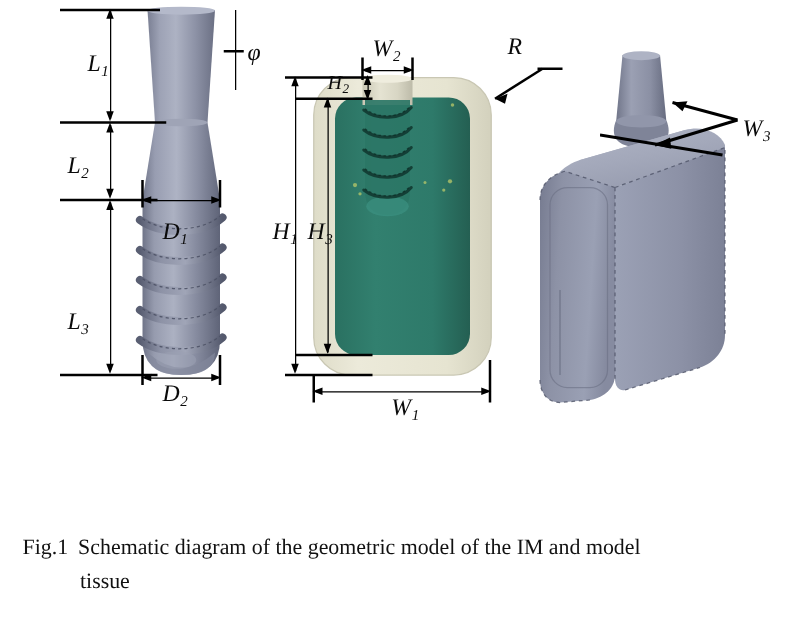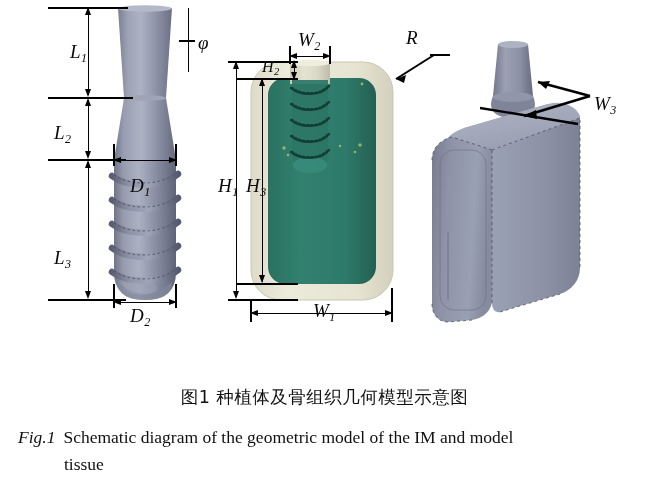--- a/index.html
+++ b/index.html
@@ -105,21 +105,20 @@
     top: 424px;
     width: 618px;
     font-family: "Liberation Serif", serif;
     font-size: 17.5px;
     color: #111;
     line-height: 1.55;
   }
   #caption-en .lbl {
     display: inline-block;
     margin-right: 8px;
-    font-style: italic;
   }
   #caption-en .cont {
     display: block;
     margin-left: 46px;
   }
 
   svg { display: block; }
 </style>
 </head>
 <body>
@@ -333,21 +332,21 @@
     <div class="arrow arr-right" style="left:95px; top:53px;"></div>
     <div class="dim-label" style="left:70px; top:30px;">
       <i>W</i><sub>2</sub>
     </div>
 
     <div class="ext-line" style="left:22px;  top:300px; width:2px; height:22px;"></div>
     <div class="ext-line" style="left:163px; top:288px; width:2px; height:34px;"></div>
     <div class="dim-h" style="left:25px; top:313px; width:137px;"></div>
     <div class="arrow arr-left" style="left:22px;  top:310px;"></div>
     <div class="arrow arr-right" style="left:157px; top:310px;"></div>
-    <div class="dim-label" style="left:85px; top:301px;">
+    <div class="dim-label" style="left:85px; top:317px;">
       <i>W</i><sub>1</sub>
     </div>
 
     <svg width="80" height="50" style="position:absolute; left:150px; top:45px;">
       <line x1="56" y1="10" x2="18" y2="34" stroke="#000" stroke-width="2"></line>
       <polygon points="18,34 28,30 26,38" fill="#000"></polygon>
       <line x1="52" y1="10" x2="72" y2="10" stroke="#000" stroke-width="2"></line>
     </svg>
     <div class="dim-label" style="left:178px; top:28px;">
       <i>R</i>
@@ -418,20 +417,19 @@
       <polygon points="58,4 70,3 66,11" fill="#000"></polygon>
       <line x1="110" y1="18" x2="44" y2="38" stroke="#000" stroke-width="2.4"></line>
       <polygon points="44,38 56,32 57,41" fill="#000"></polygon>
       <line x1="0" y1="30" x2="98" y2="46" stroke="#000" stroke-width="2.4"></line>
     </svg>
     <div class="dim-label" style="left:164px; top:94px;">
       <i>W</i><sub>3</sub>
     </div>
   </div>
 
-  <div id="caption-zh">图1  种植体及骨组织几何模型示意图</div>
 
   <div id="caption-en">
     <span class="lbl">Fig.1</span><span>Schematic diagram of the geometric model of the IM and model</span>
     <span class="cont">tissue</span>
   </div>
 
 </div>
 
 </body></html>

